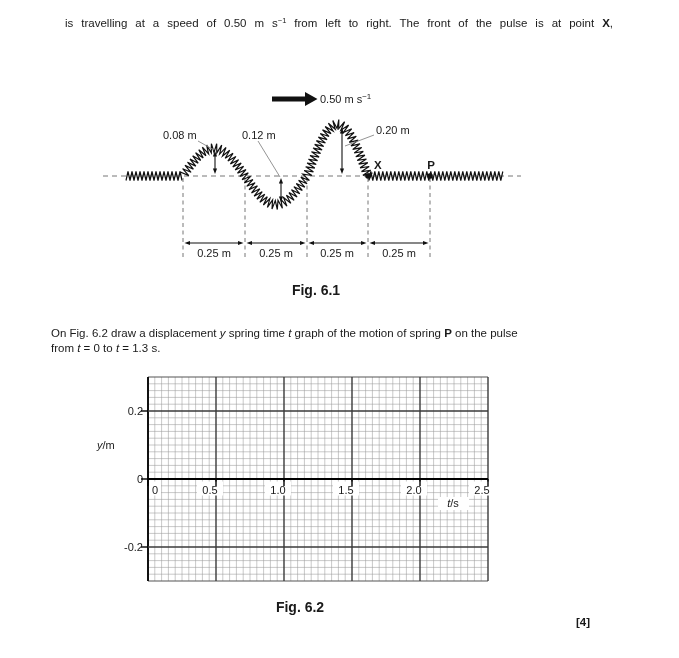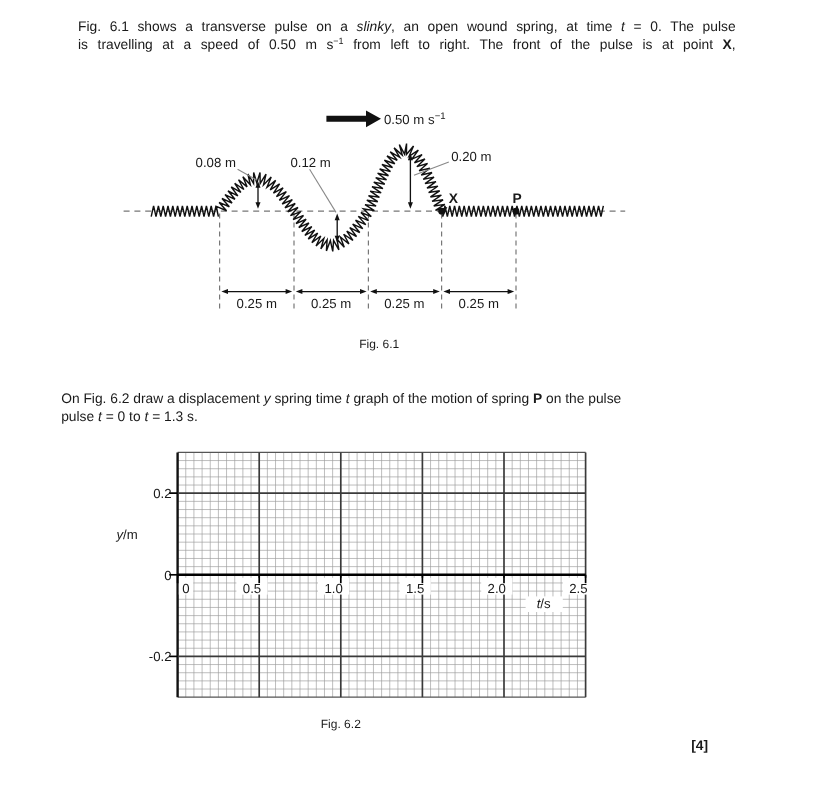--- a/index.html
+++ b/index.html
@@ -4,36 +4,35 @@
 <style>
   html,body{margin:0;padding:0;background:#fff;}
   #page{position:relative;width:679px;height:658px;background:#ffffff;overflow:hidden;
         font-family:"Liberation Sans",sans-serif;color:#1a1a1a;}
   .para{position:absolute;font-size:11.5px;line-height:15px;}
   .line{white-space:normal;}
   .just{text-align:justify;text-align-last:justify;}
   .i{font-style:italic;}
   .b{font-weight:bold;}
   sup.sp{font-size:7.5px;vertical-align:4px;line-height:0;}
-  .caption{position:absolute;font-size:10px;font-weight:normal;transform:translateX(-50%);}
+  .caption{position:absolute;font-size:14px;font-weight:bold;transform:translateX(-50%);}
   .marks{position:absolute;font-size:11.5px;font-weight:bold;}
   svg{position:absolute;left:0;}
   svg text{font-family:"Liberation Sans",sans-serif;font-size:11px;fill:#1a1a1a;}
   svg text.bold{font-weight:bold;font-size:11.5px;}
   svg text.mid{text-anchor:middle;}
   svg text.end{text-anchor:end;}
   svg .it{font-style:italic;}
 </style>
 </head>
 <body>
 
 <div id="page">
 
   <div class="para" style="left:65px;top:16px;width:548px;">
-    <div class="line just"><span>Fig. 6.1 shows a transverse pulse on a </span><span class="i">slinky</span><span>, an open wound spring, at time </span><span class="i">t</span><span> = 0. The pulse</span></div>
     <div class="line just"><span>is travelling at a speed of 0.50 m s</span><sup class="sp">−1</sup><span> from left to right. The front of the pulse is at point </span><span class="b">X</span><span>,</span></div>
   </div>
 
   <svg id="fig1" style="top:85px;" width="679" height="200" viewBox="0 0 679 200">
     <g id="fig1-draw">
         <line x1="103" y1="91" x2="521" y2="91" stroke="#777" stroke-width="1" stroke-dasharray="5 4"></line>
         <line x1="183" y1="93" x2="183" y2="175" stroke="#777" stroke-width="1" stroke-dasharray="4 3.5"></line>
         <line x1="245" y1="93" x2="245" y2="175" stroke="#777" stroke-width="1" stroke-dasharray="4 3.5"></line>
         <line x1="307" y1="93" x2="307" y2="175" stroke="#777" stroke-width="1" stroke-dasharray="4 3.5"></line>
         <line x1="368" y1="93" x2="368" y2="175" stroke="#777" stroke-width="1" stroke-dasharray="4 3.5"></line>
@@ -75,21 +74,21 @@
     <text class="bold mid" x="431" y="84">P</text>
     <text class="mid" x="214" y="172">0.25 m</text>
     <text class="mid" x="276" y="172">0.25 m</text>
     <text class="mid" x="337" y="172">0.25 m</text>
     <text class="mid" x="399" y="172">0.25 m</text>
   </svg>
   <div class="caption" style="left:316px;top:282px;">Fig. 6.1</div>
 
   <div class="para" style="left:51px;top:326px;width:566px;">
     <div class="line"><span>On Fig. 6.2 draw a displacement </span><span class="i">y</span><span> spring time </span><span class="i">t</span><span> graph of the motion of spring </span><span class="b">P</span><span> on the pulse</span></div>
-    <div class="line"><span>pulse </span><span class="i">t</span><span> = 0 to </span><span class="i">t</span><span> = 1.3 s.</span></div>
+    <div class="line"><span>from </span><span class="i">t</span><span> = 0 to </span><span class="i">t</span><span> = 1.3 s.</span></div>
   </div>
 
   <svg id="fig2" style="top:370px;" width="679" height="225" viewBox="0 0 679 225">
     <g id="fig2-draw">
         <line x1="154.8" y1="7" x2="154.8" y2="211" stroke="#9b9b9b" stroke-width="0.55"></line>
         <line x1="161.6" y1="7" x2="161.6" y2="211" stroke="#9b9b9b" stroke-width="0.55"></line>
         <line x1="168.4" y1="7" x2="168.4" y2="211" stroke="#9b9b9b" stroke-width="0.55"></line>
         <line x1="175.2" y1="7" x2="175.2" y2="211" stroke="#9b9b9b" stroke-width="0.55"></line>
         <line x1="182" y1="7" x2="182" y2="211" stroke="#9b9b9b" stroke-width="0.55"></line>
         <line x1="188.8" y1="7" x2="188.8" y2="211" stroke="#9b9b9b" stroke-width="0.55"></line>
@@ -197,16 +196,16 @@
         <line x1="141" y1="109" x2="148" y2="109" stroke="#000" stroke-width="1.4"></line>
         <line x1="141" y1="177" x2="148" y2="177" stroke="#000" stroke-width="1.4"></line>
         <line x1="148" y1="109" x2="148" y2="116" stroke="#000" stroke-width="1.4"></line>
         <line x1="216" y1="109" x2="216" y2="116" stroke="#000" stroke-width="1.4"></line>
         <line x1="284" y1="109" x2="284" y2="116" stroke="#000" stroke-width="1.4"></line>
         <line x1="352" y1="109" x2="352" y2="116" stroke="#000" stroke-width="1.4"></line>
         <line x1="420" y1="109" x2="420" y2="116" stroke="#000" stroke-width="1.4"></line>
         <line x1="488" y1="109" x2="488" y2="116" stroke="#000" stroke-width="1.4"></line>
       </g>
   </svg>
-  <div class="caption" style="left:284px;top:599px;">Fig. 6.2</div>
+  <div class="caption" style="left:300px;top:599px;">Fig. 6.2</div>
 
   <div class="marks" style="left:576px;top:616px;">[4]</div>
 </div>
 
 </body></html>

